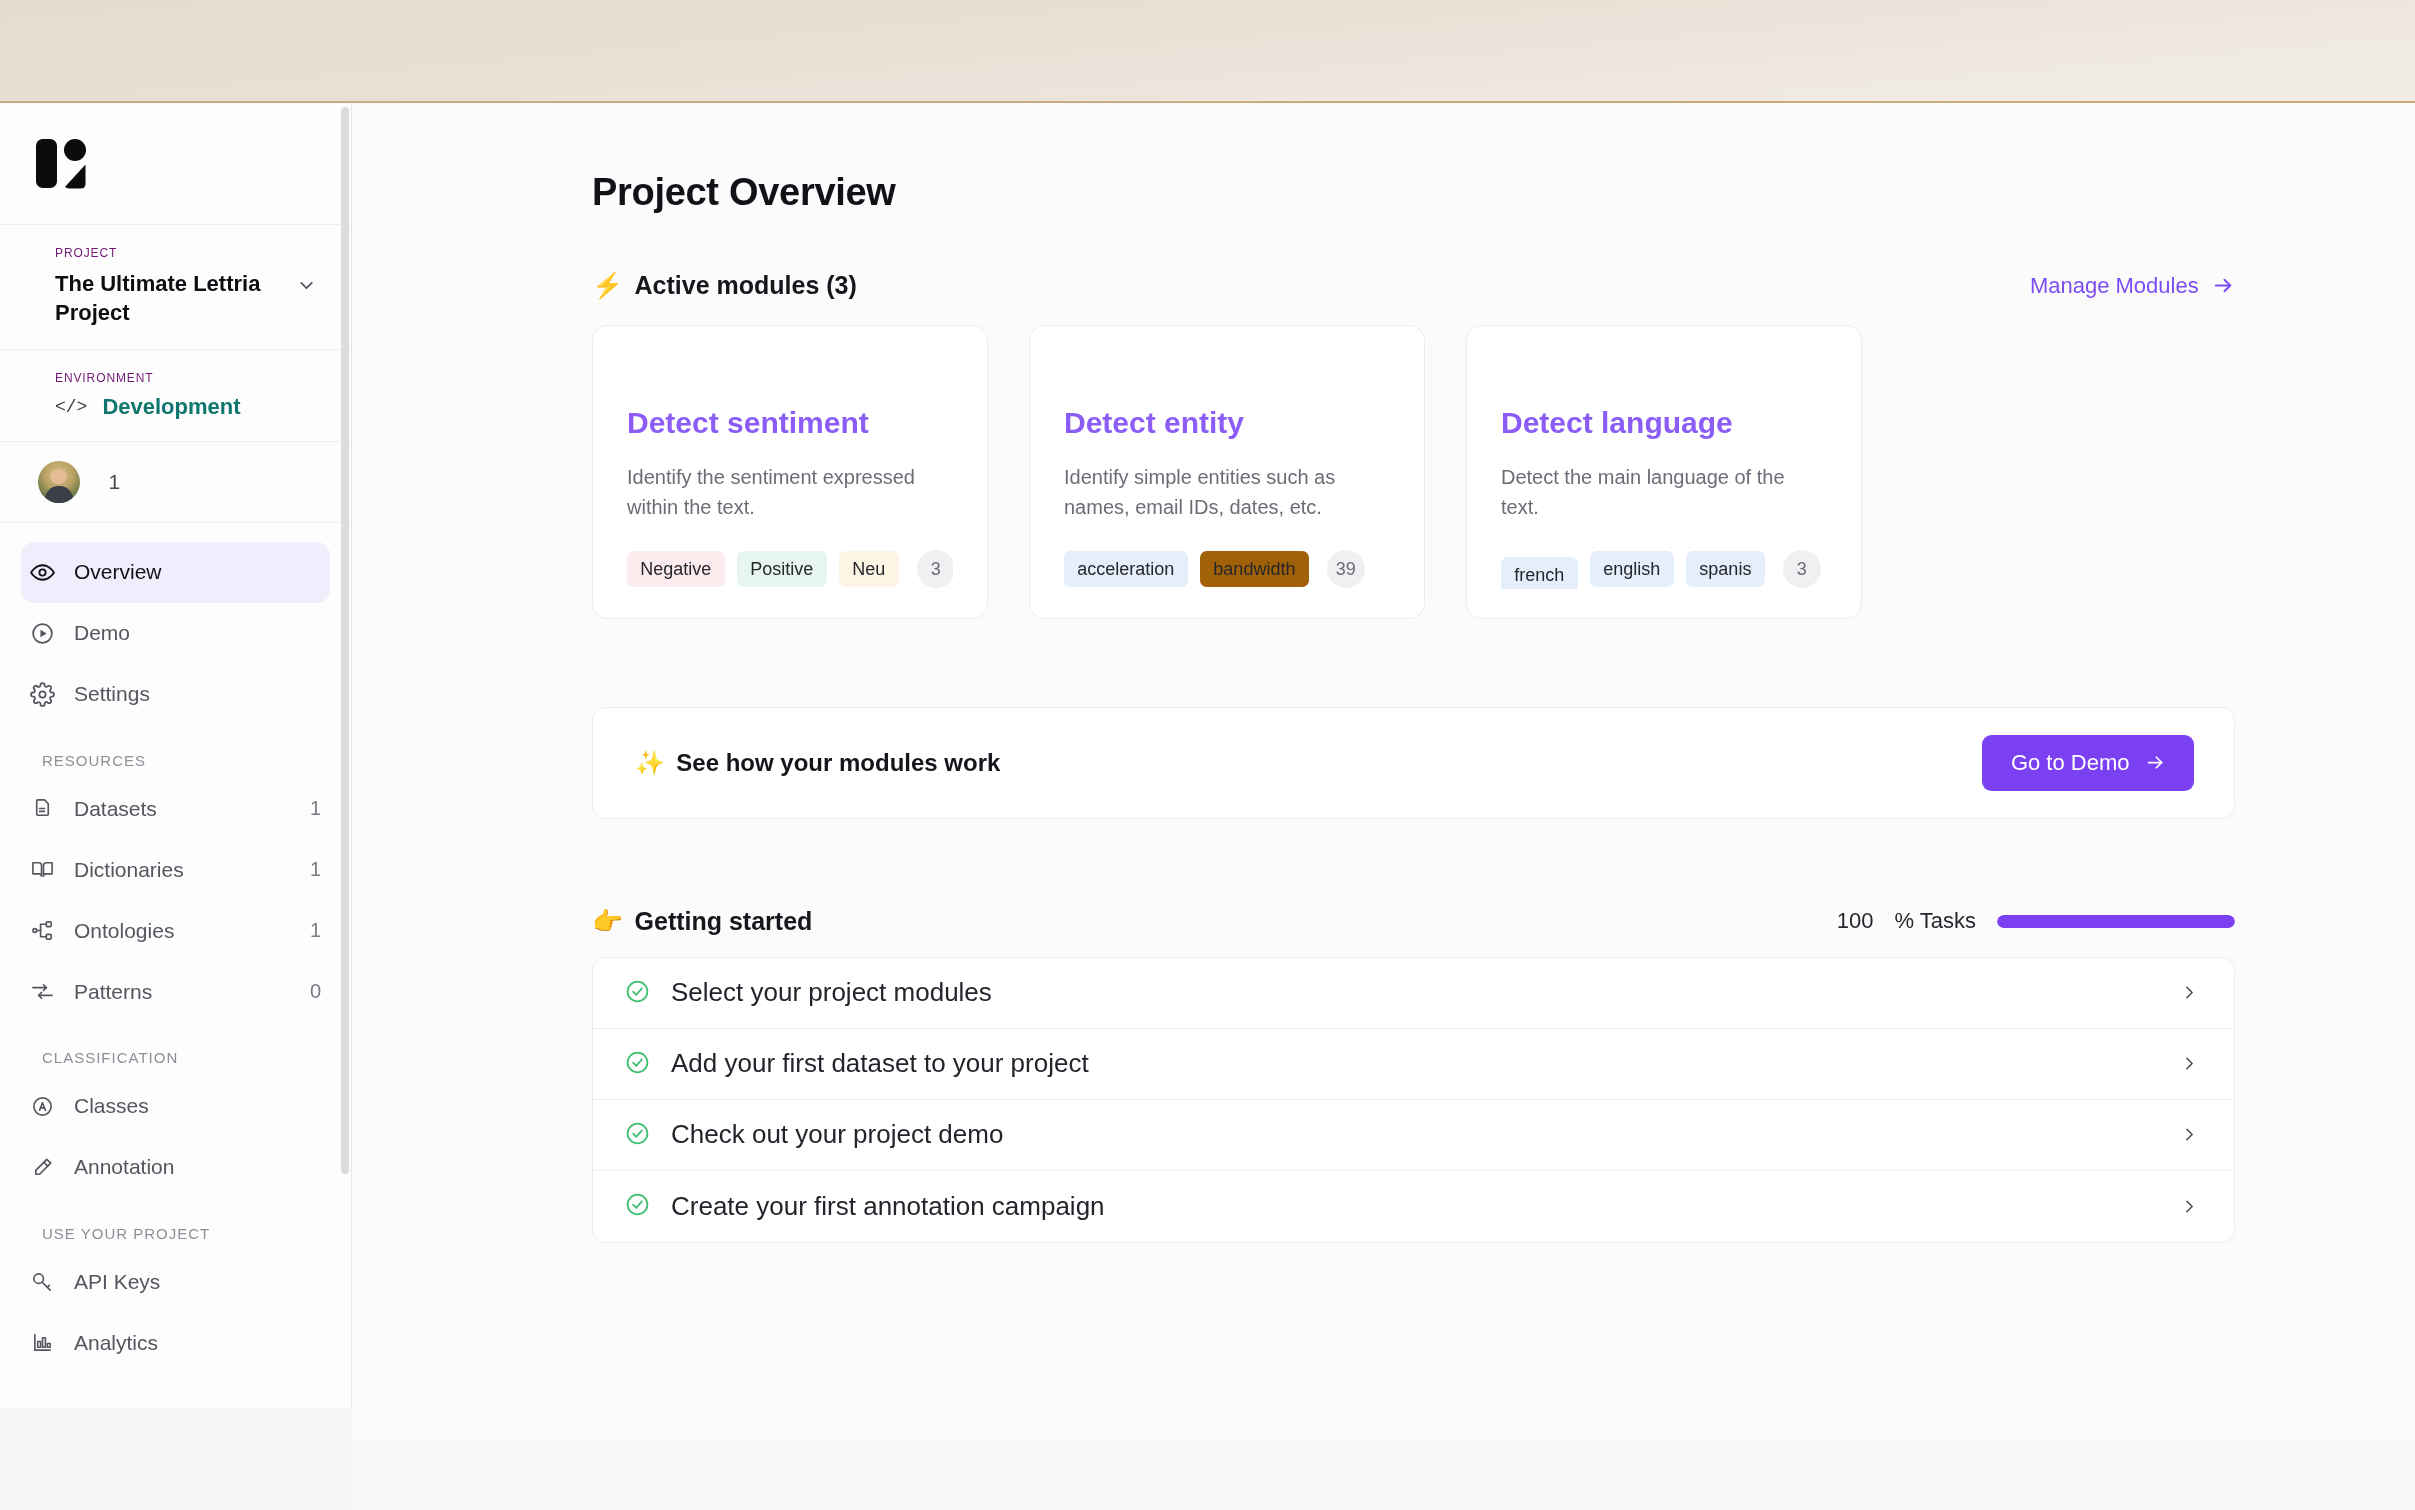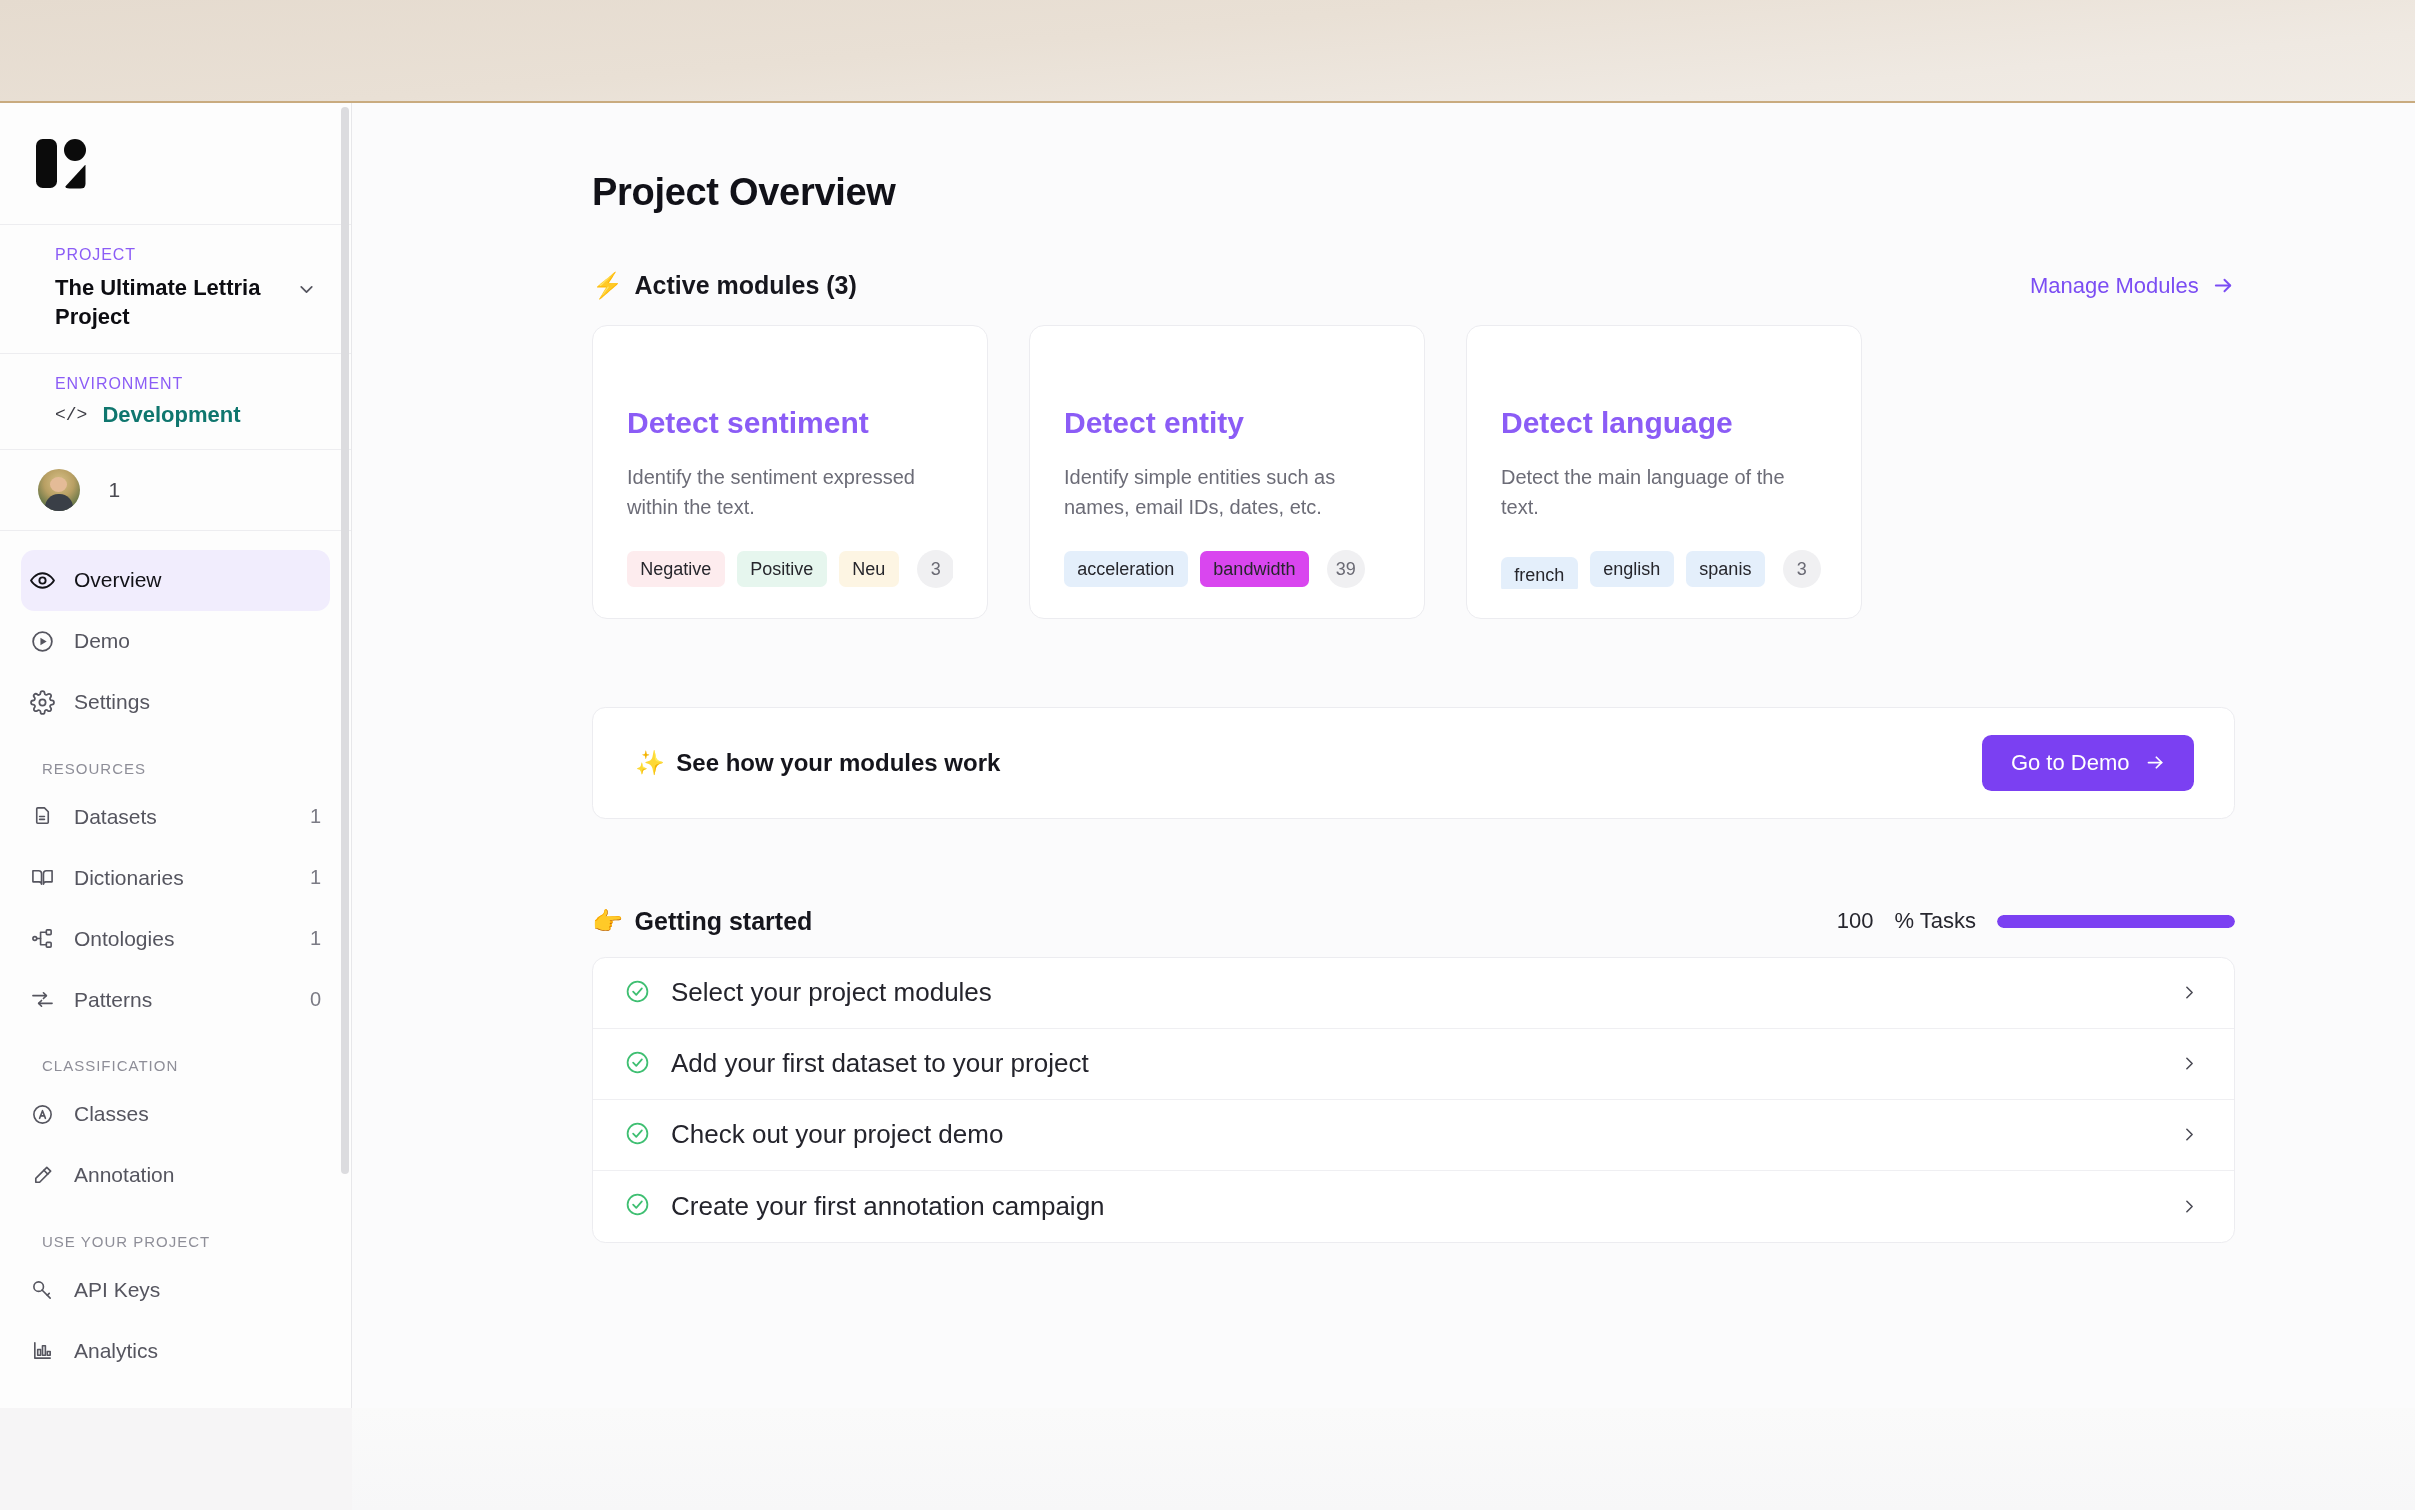--- a/index.html
+++ b/index.html
@@ -90,23 +90,23 @@
     background: #0b0b0b;
     border-radius: 0 0 5.7px 5.7px;
     clip-path: polygon(100% 0, 100% 100%, 0 100%);
   }
 
   .sb-section {
     padding: 21px 34px 21px 55px;
     border-bottom: 1px solid #ededf0;
   }
   .sb-label {
-    font-size: 16px;
+    font-size: 12px;
     letter-spacing: 0.9px;
-    color: #8b5cf6;
+    color: #701a75;
     text-transform: uppercase;
     margin-bottom: 8.6px;
   }
   .sb-project-row {
     display: flex;
     align-items: flex-start;
     gap: 21px;
   }
   .sb-project-name {
     font-size: 22px;
@@ -586,21 +586,21 @@
           <span class="tag" style="background: rgb(253, 245, 227);">Neu</span>
           <span class="tag-count">3</span>
         </div>
       </div>
 
       <div class="card">
         <div class="card-title">Detect entity</div>
         <div class="card-desc">Identify simple entities such as names, email IDs, dates, etc.</div>
         <div class="card-tags">
           <span class="tag" style="background: rgb(228, 239, 251);">acceleration</span>
-          <span class="tag" style="background: #d946ef; text-align: right;">bandwidth</span>
+          <span class="tag" style="background: #a16207; text-align: right;">bandwidth</span>
           <span class="tag-count">39</span>
         </div>
       </div>
 
       <div class="card">
         <div class="card-title">Detect language</div>
         <div class="card-desc">Detect the main language of the text.</div>
         <div class="card-tags">
           <span class="tag" style="background: rgb(228, 239, 251); margin-top: 12px;">french</span>
           <span class="tag" style="background: rgb(228, 239, 251);">english</span>

